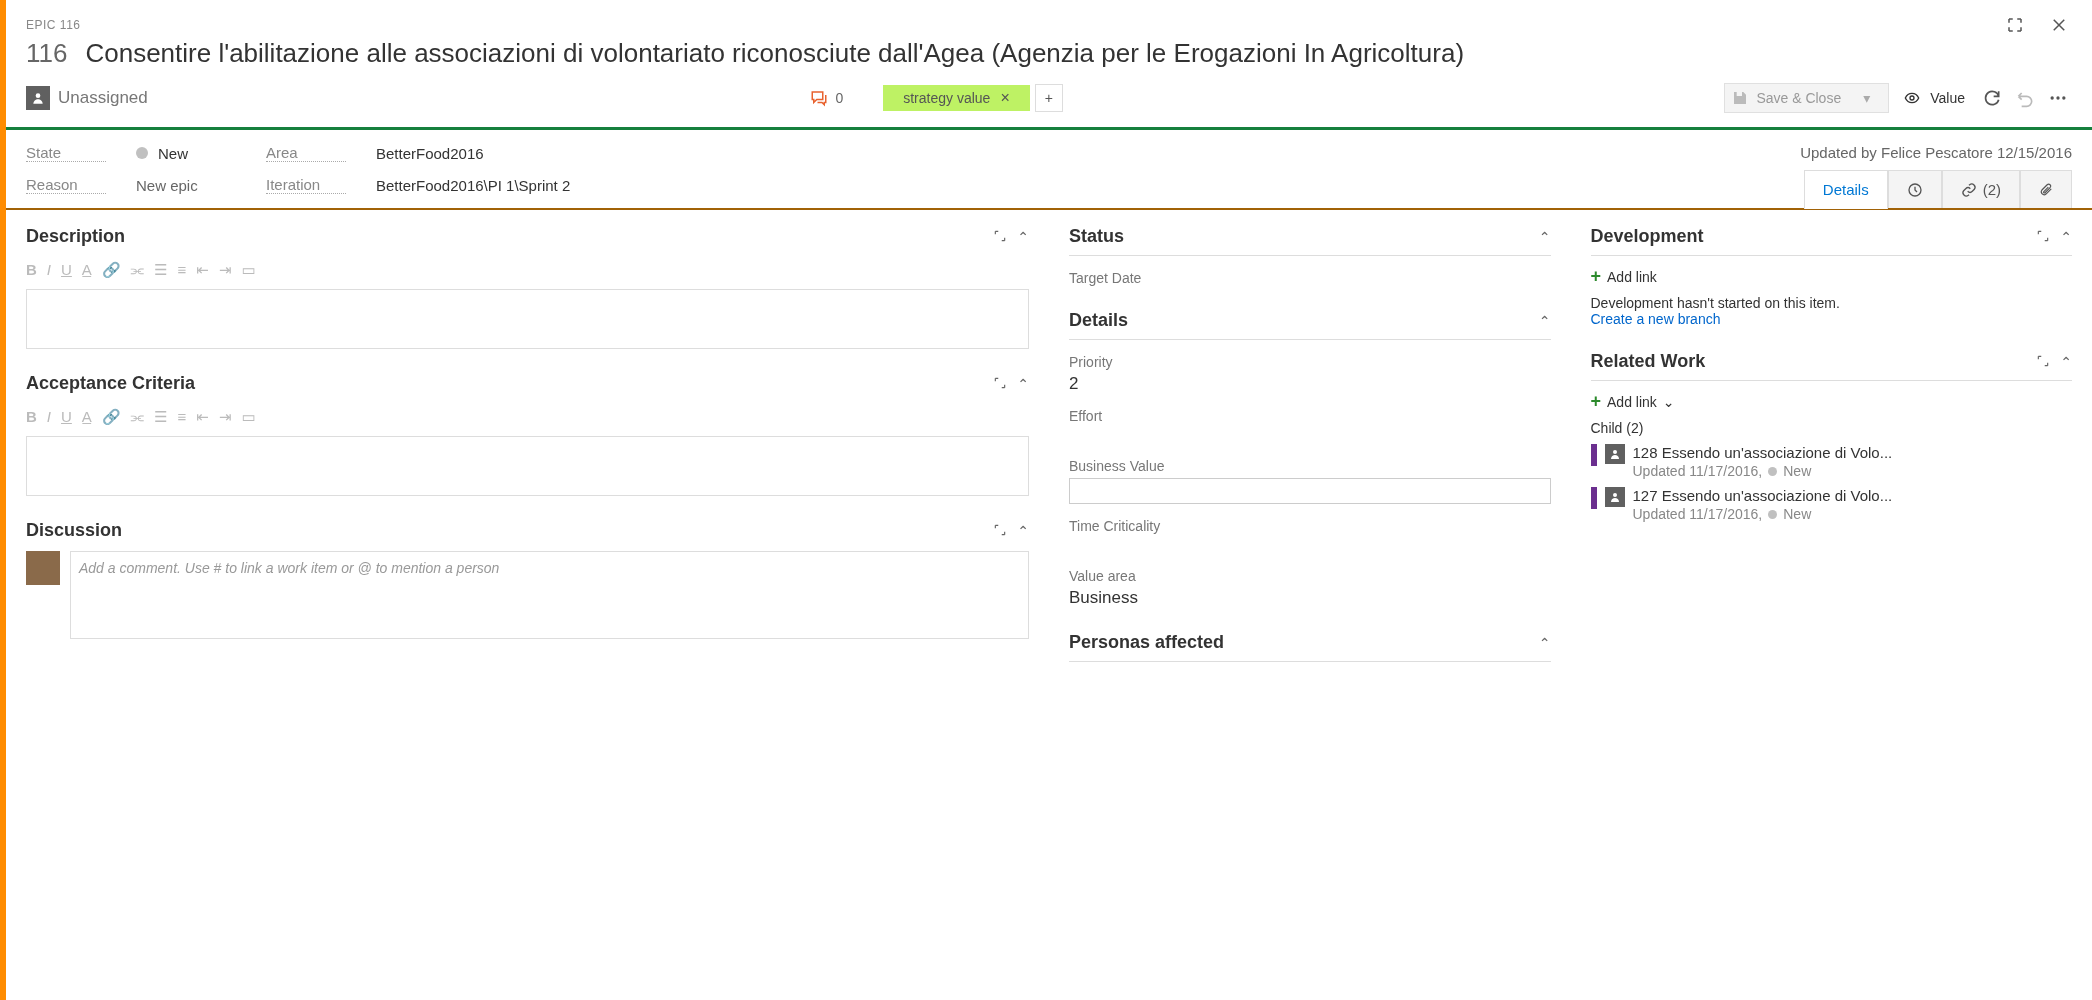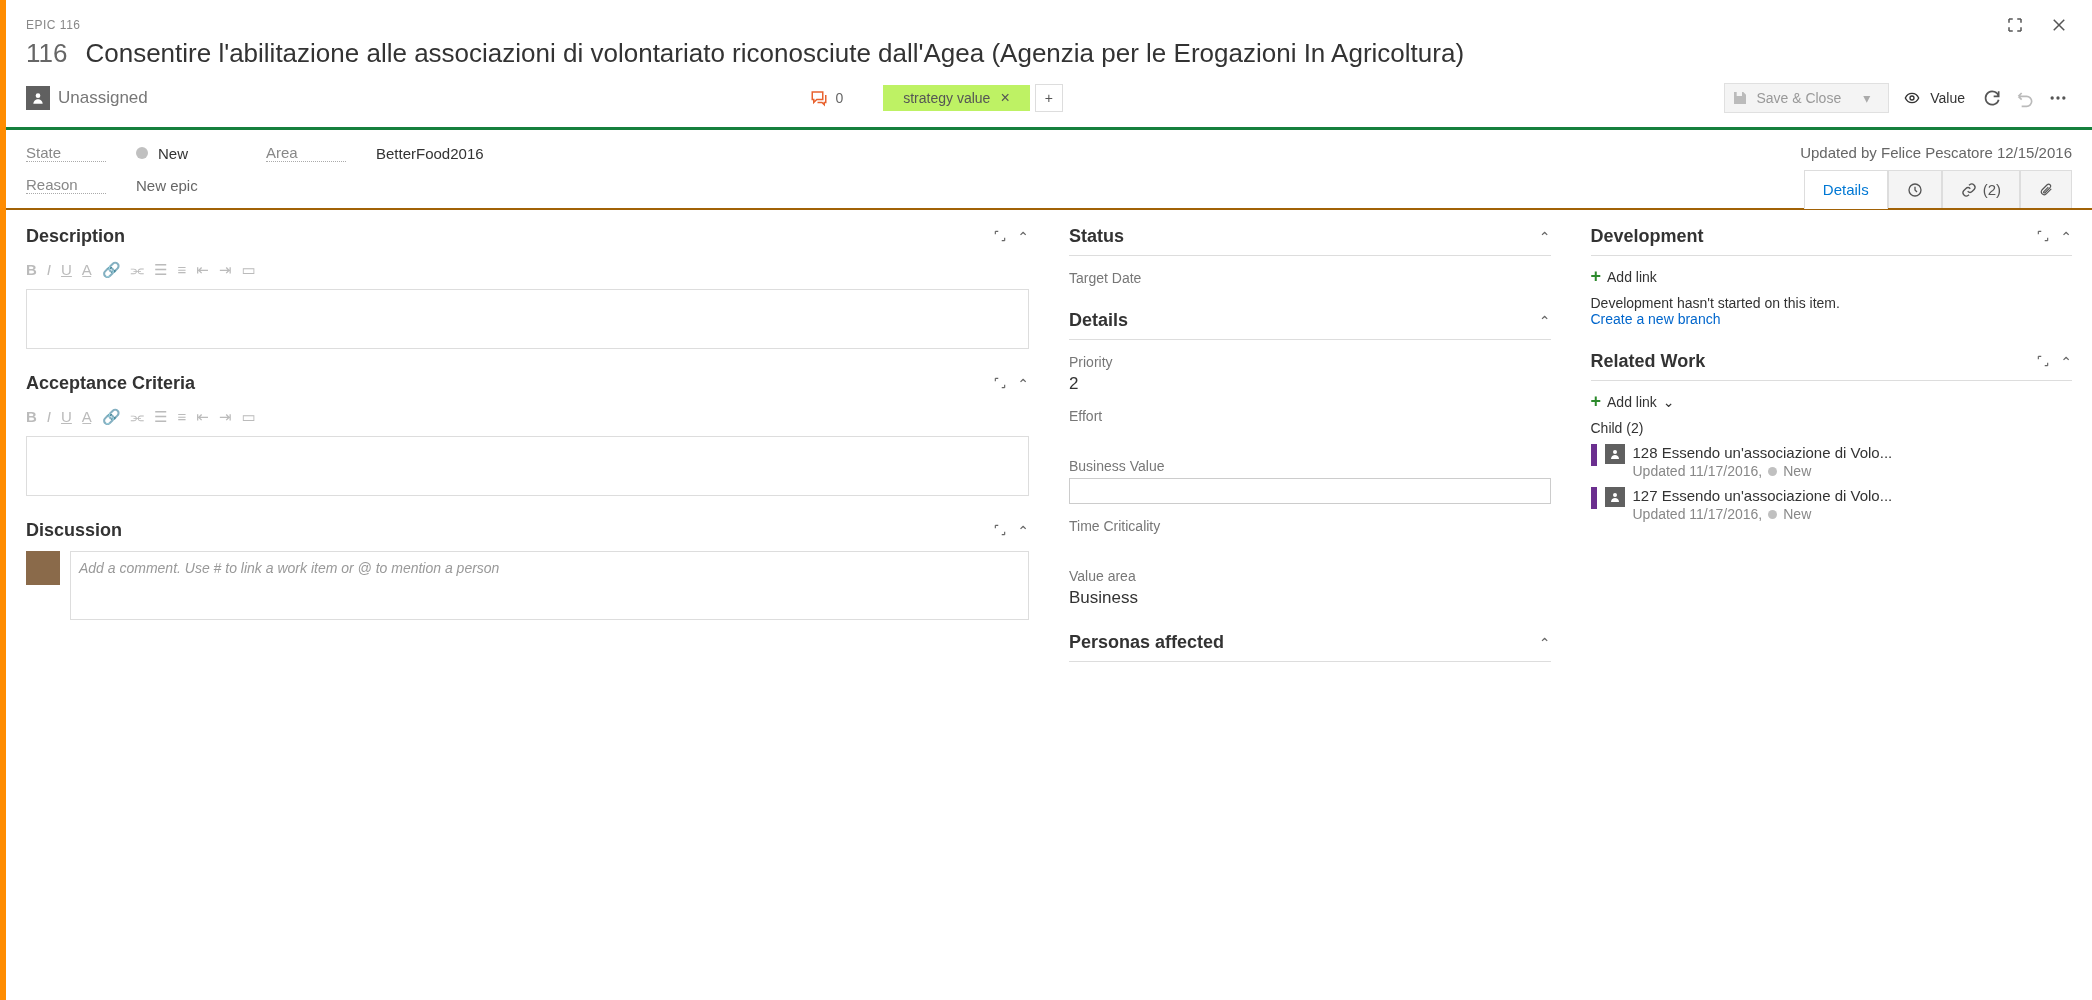--- a/index.html
+++ b/index.html
@@ -68,21 +68,21 @@
 .child-item { display:flex; gap:8px; margin:8px 0; align-items:flex-start;}
 .child-bar { width:6px; height:22px; background:#6b2f8f; flex-shrink:0;}
 .child-icon { width:20px; height:20px; background:#606060; flex-shrink:0; display:flex; align-items:center; justify-content:center;}
 .child-text { flex:1; overflow:hidden;}
 .child-title { white-space:nowrap; overflow:hidden; text-overflow:ellipsis; font-size:15px;}
 .child-meta { color:#888; font-size:14px; display:flex; align-items:center; gap:6px; margin-top:2px;}
 .small-dot { width:9px; height:9px; border-radius:50%; background:#c0c0c0;}
 
 .comment-row { display:flex; gap:10px; margin-top:10px;}
 .comment-avatar { width:34px; height:34px; background:#8a6a4a; flex-shrink:0;}
-.comment-box { flex:1; border:1px solid #ddd; height:69px; padding:8px; color:#999; font-style:italic;}
+.comment-box { flex:1; border:1px solid #ddd; height:88px; padding:8px; color:#999; font-style:italic;}
 
 svg { display:block; }
 </style>
 </head>
 <body>
 
 <div class="container">
   <div class="orange-bar"></div>
   <div class="content">
 
@@ -175,20 +175,24 @@
         </div>
         <div class="meta-line">
           <span class="meta-label">Reason</span>
           <span class="meta-val" style="color:#666;">New epic</span>
         </div>
       </div>
       <div class="meta-left">
         <div class="meta-line">
           <span class="meta-label-b">Area</span>
           <span class="meta-val">BetterFood2016</span>
+        </div>
+        <div class="meta-line">
+          <span class="meta-label-b">Iteration</span>
+          <span class="meta-val">BetterFood2016\PI 1\Sprint 2</span>
         </div>
       </div>
       <div class="meta-right">Updated by Felice Pescatore 12/15/2016</div>
       <div class="tabs">
         <div class="tab active">
             <span>Details</span>
           </div>
         <div class="tab">
             <svg width="16" height="16" viewBox="0 0 24 24" fill="none" stroke="#555" stroke-width="2">
               <circle cx="12" cy="12" r="9"></circle>

